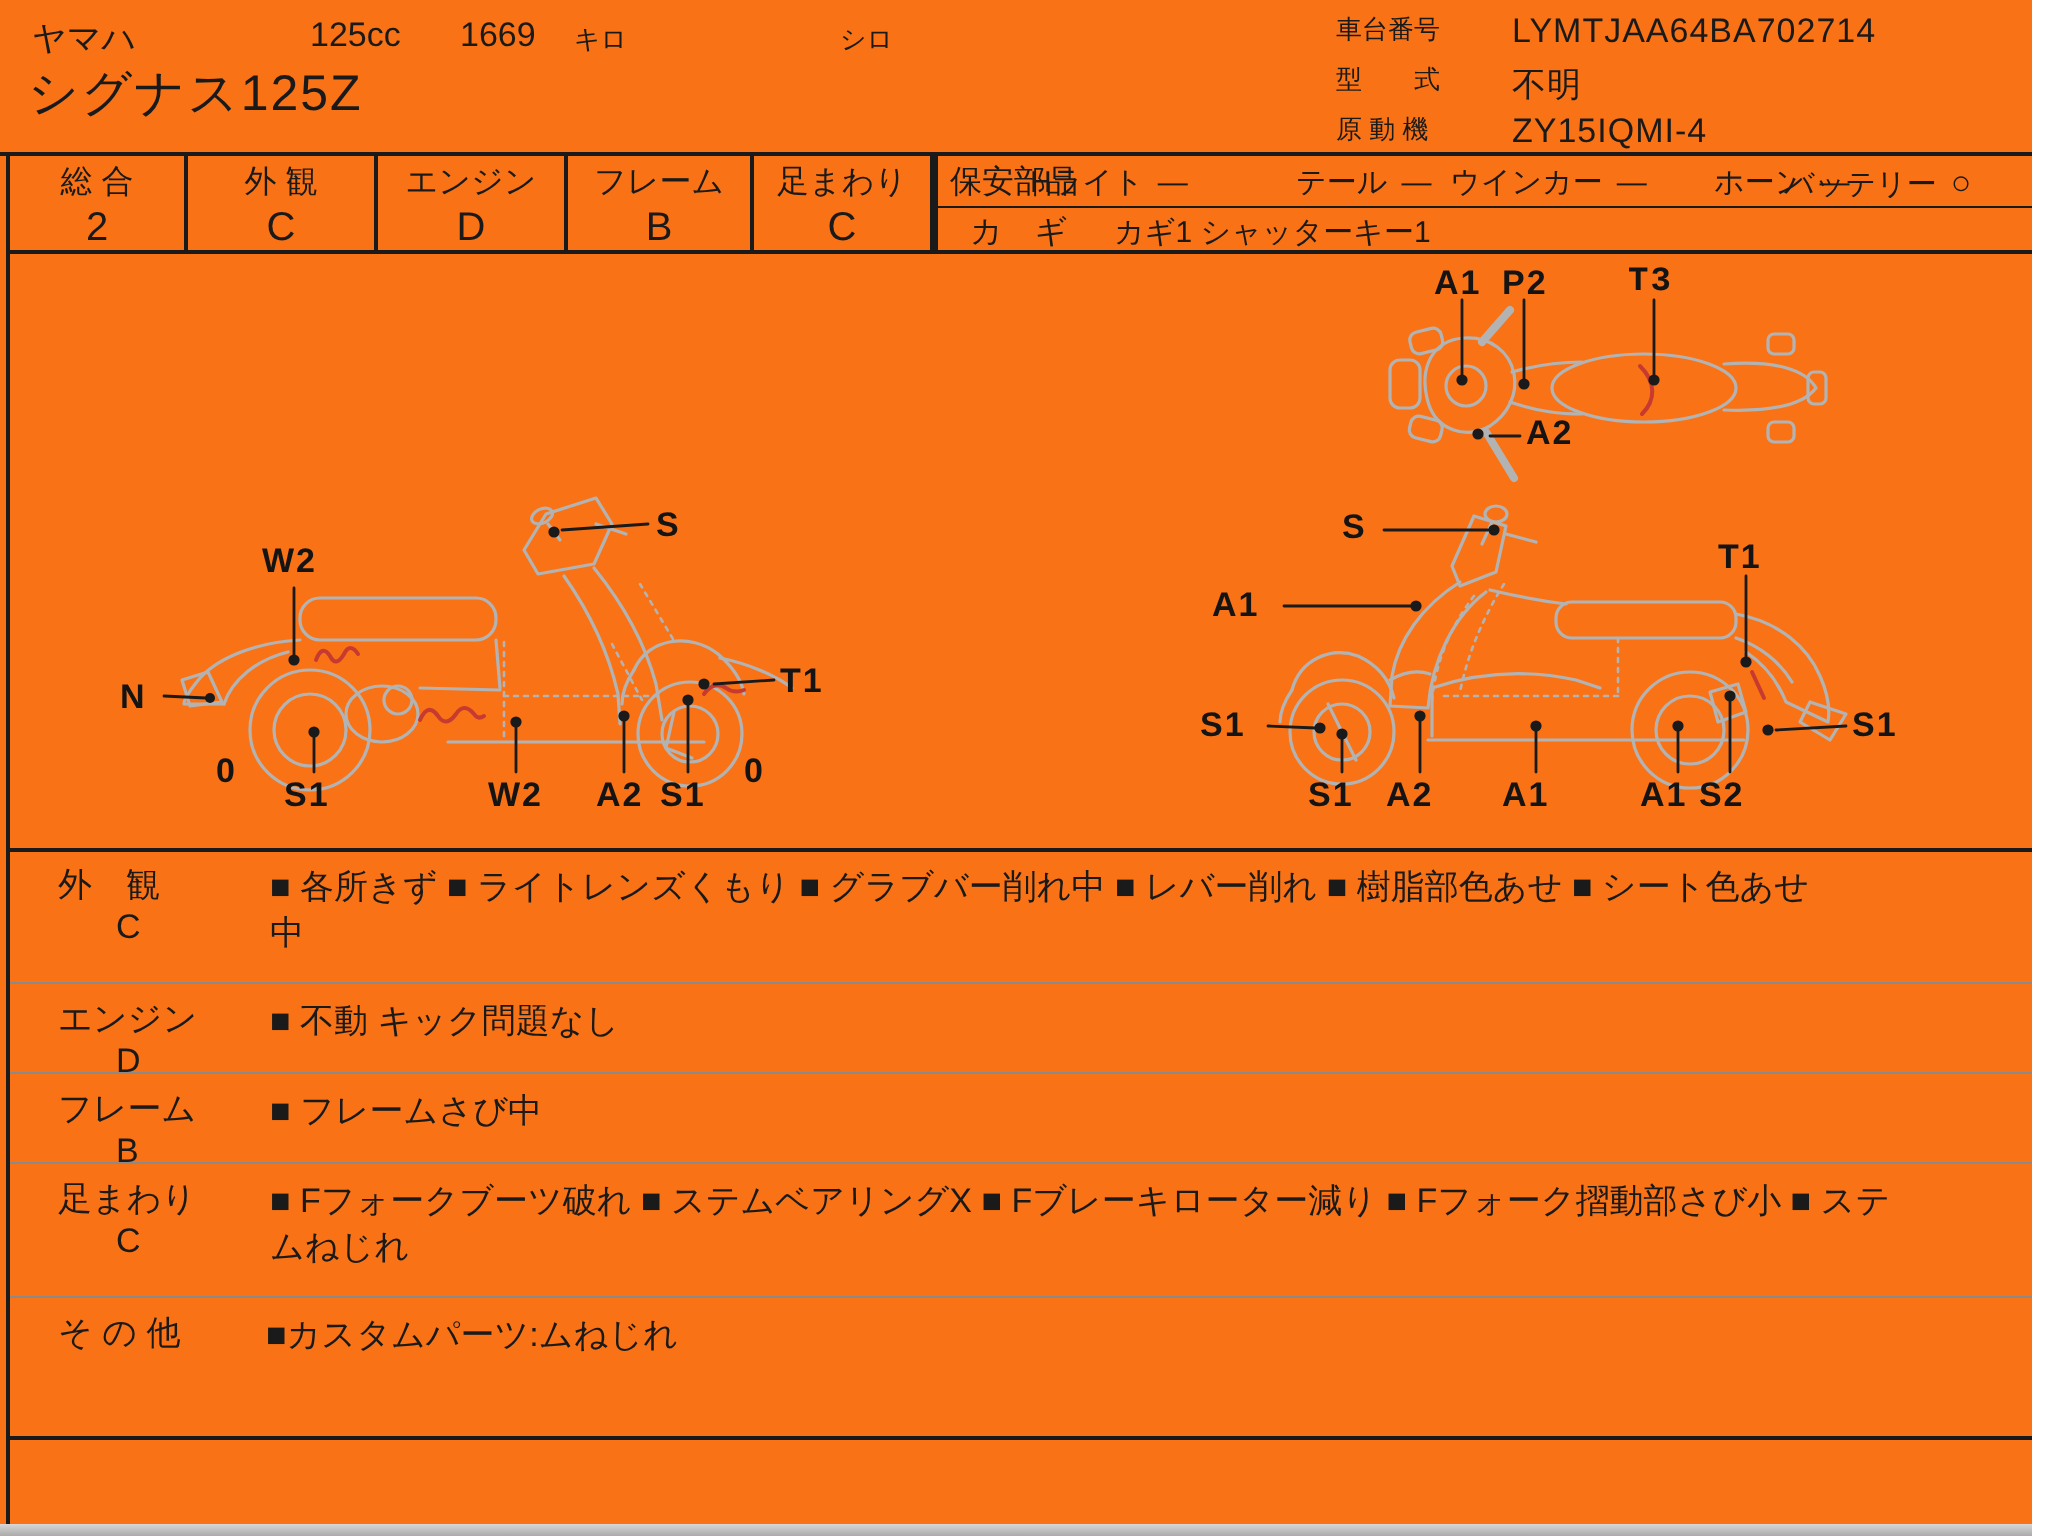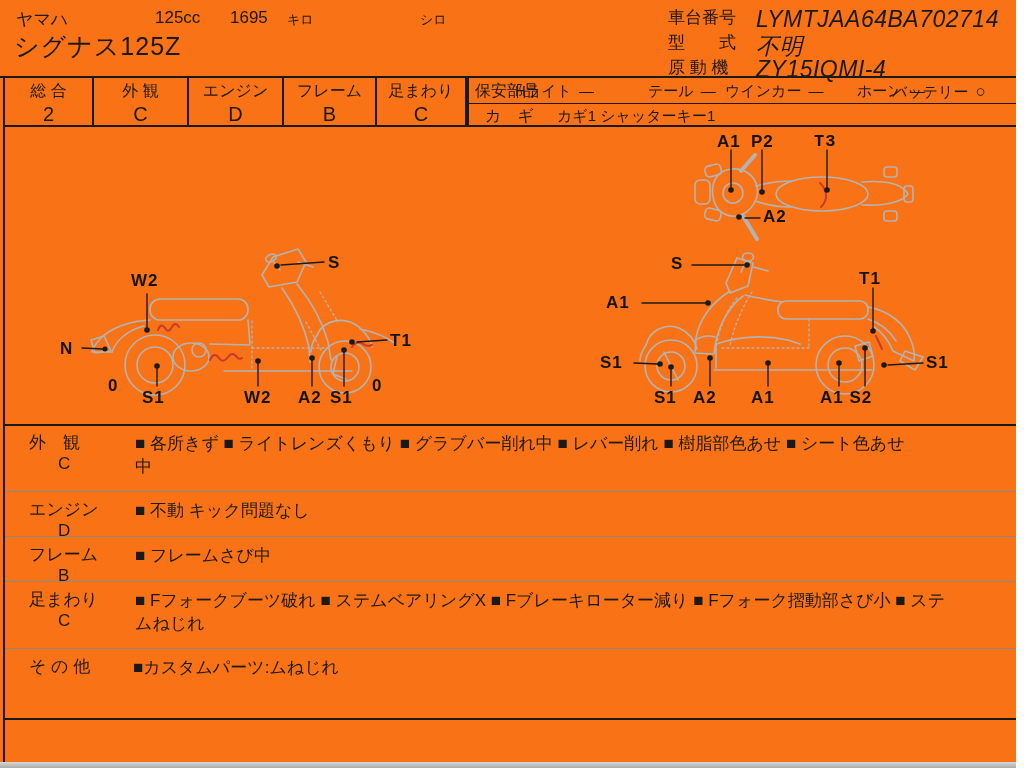--- a/index.html
+++ b/index.html
@@ -4,22 +4,22 @@
 <style>
   * { margin:0; padding:0; box-sizing:border-box; }
   html,body { width:1024px; height:768px; }
   body { font-family:"Liberation Sans","DejaVu Sans",sans-serif; background:#ffffff; color:#1a1a1a; }
   .sheet { position:relative; width:1016px; height:768px; background:#f97316; overflow:hidden; }
   .abs { position:absolute; }
   
   .h-small { font-size:17px; white-space:nowrap; }
   .h-tiny { font-size:13px; white-space:nowrap; }
   .model { font-size:25px; letter-spacing:1px; white-space:nowrap; }
-  .hr-label { font-size:17px; white-space:nowrap; }
-  .hr-value { font-size:23px; white-space:nowrap; letter-spacing:0.5px;font-style:italic; }
+  .hr-label { font-size:13px; white-space:nowrap; }
+  .hr-value { font-size:17px; white-space:nowrap; letter-spacing:0.5px; }
   
   .frame { left:3px; top:76px; width:1015px; height:688px; border:2px solid #1a1a1a; }
   .hline { background:#1a1a1a; height:2px; }
   .hline-thin { background:#8a8a8a; height:1px; }
   .vline { background:#1a1a1a; width:2px; }
   
   .gcell { top:78px; height:47px; border-right:2px solid #1a1a1a; text-align:center; }
   .gcell .glabel { font-size:16px; margin-top:3px; white-space:nowrap;text-align:center; }
   .gcell .gvalue { font-size:20px; margin-top:1px; }
   
@@ -36,21 +36,21 @@
   .ctext { position:absolute; left:130px; right:18px; top:5px; font-size:17px; line-height:23px; white-space:pre-wrap; }
   .bottom-strip { left:0; top:762px; width:1024px; height:6px; background:linear-gradient(#d7d7d7,#aaaaaa); }
 </style>
 </head>
 <body>
 
 <div class="sheet">
 
   <div class="abs h-small" style="left:16px;top:8px;">ヤマハ</div>
   <div class="abs h-small" style="left:155px;top:8px;">125cc</div>
-  <div class="abs h-small" style="left:230px;top:8px;">1695</div>
+  <div class="abs h-small" style="left:230px;top:8px;">1669</div>
   <div class="abs h-tiny" style="left:287px;top:11px;">キロ</div>
   <div class="abs h-tiny" style="left:392px;top:11px;margin-left:28px;">シロ</div>
   <div class="abs model" style="left:14px;top:30px;">シグナス125Z</div>
 
   <div class="abs hr-label" style="left:668px;top:6px;">車台番号</div>
   <div class="abs hr-value" style="left:756px;top:6px;">LYMTJAA64BA702714</div>
   <div class="abs hr-label" style="left:668px;top:31px;">型　　式</div>
   <div class="abs hr-value" style="left:756px;top:31px;">不明</div>
   <div class="abs hr-label" style="left:668px;top:56px;">原 動 機</div>
   <div class="abs hr-value" style="left:756px;top:56px;">ZY15IQMI-4</div>

